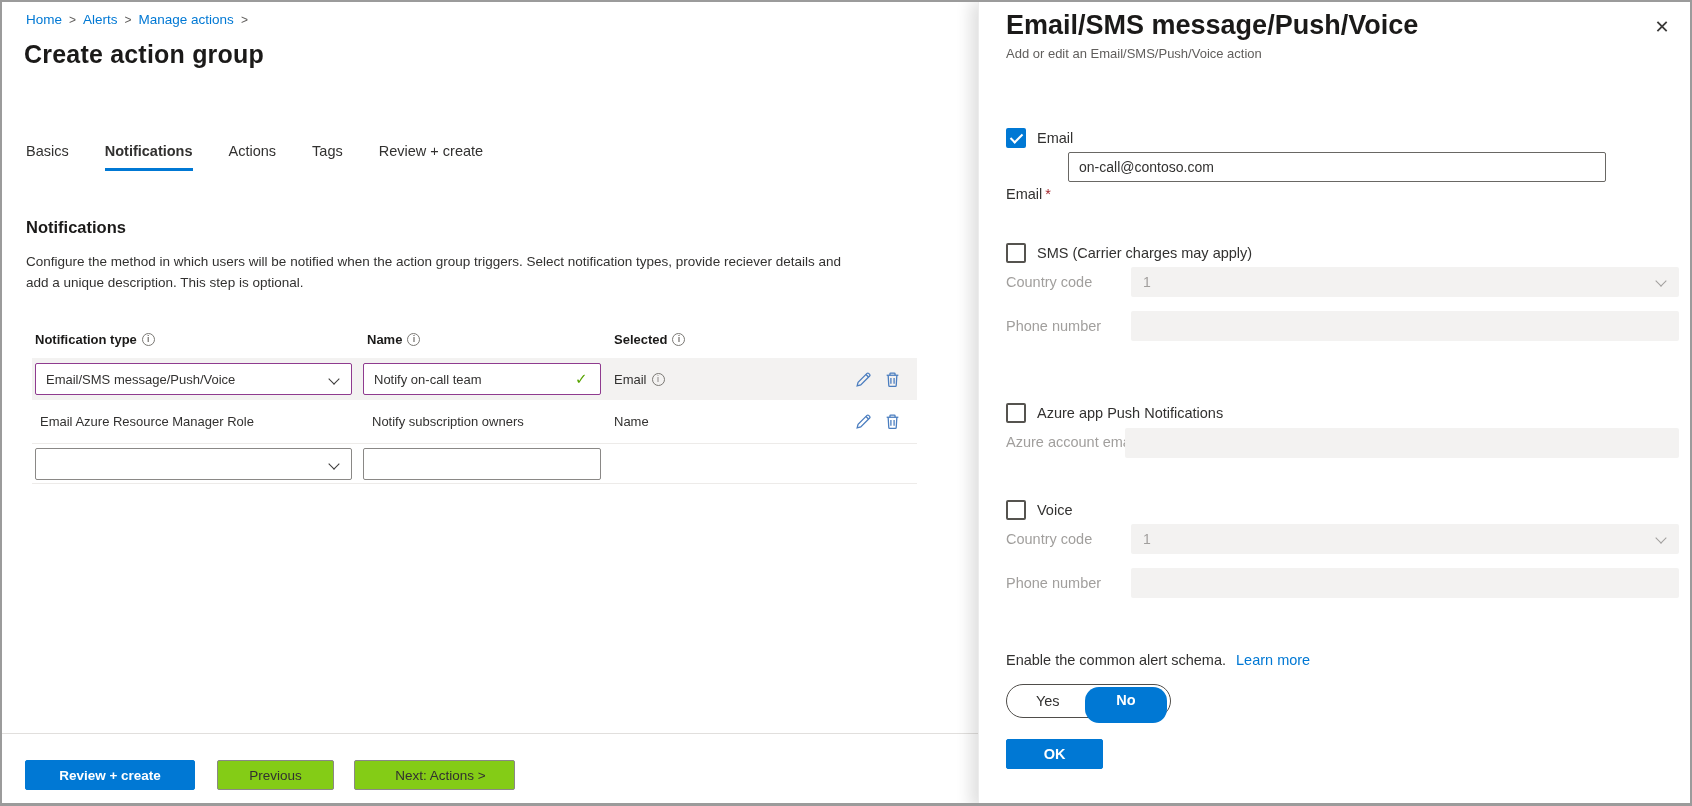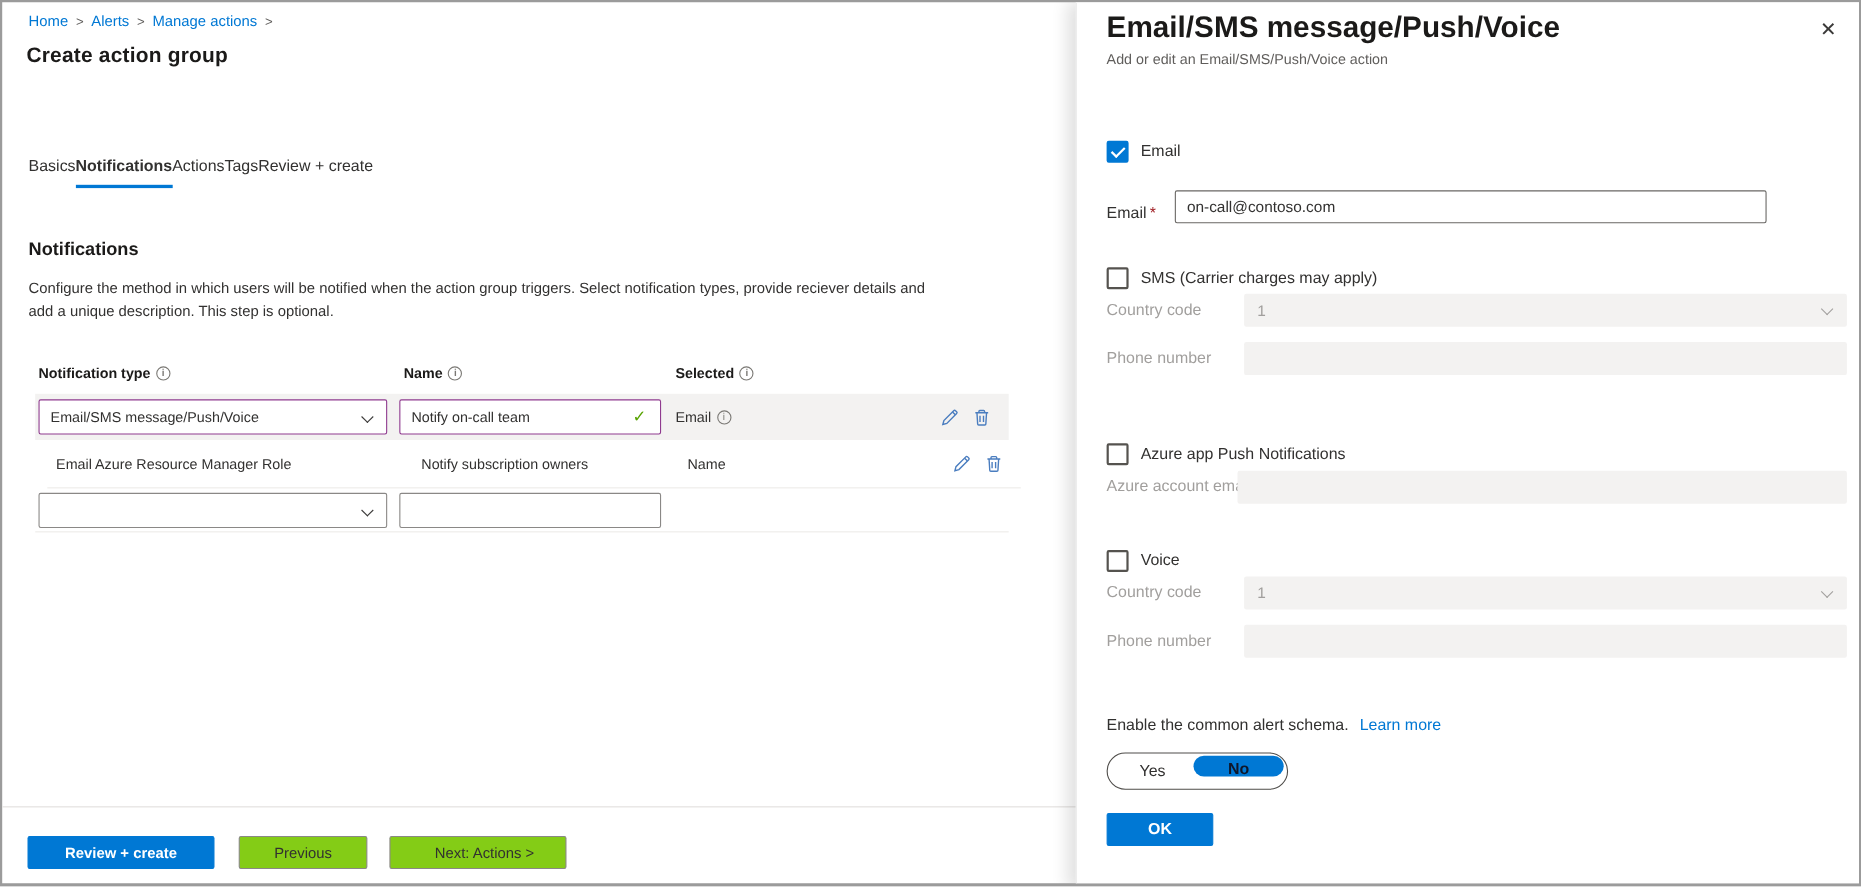--- a/index.html
+++ b/index.html
@@ -11,39 +11,39 @@
   *{box-sizing:border-box;margin:0;padding:0;font-family:"Liberation Sans","DejaVu Sans",sans-serif;}
   html,body{background:#e8e8e8;}
   .screen{position:relative;width:1692px;height:806px;background:#fff;overflow:hidden;
           border:2px solid #9b9b9b;border-bottom-width:3px;}
   .abs{position:absolute;}
 
   
   .breadcrumb{left:24px;top:10px;font-size:13.5px;color:var(--text-secondary);}
   .breadcrumb a{color:var(--link);text-decoration:none;cursor:pointer;}
   .breadcrumb .sep{margin:0 7px;color:var(--text-secondary);font-size:12px;}
-  .page-title{left:22px;top:38px;font-size:19px;font-weight:700;color:#1b1a19;letter-spacing:.2px;}
-  .tabs{left:24px;top:141px;display:flex;}
+  .page-title{left:22px;top:38px;font-size:25px;font-weight:700;color:#1b1a19;letter-spacing:.2px;}
+  .tabs{left:24px;top:141px;display:flex;gap:36px;}
   .tab{font-size:14.5px;color:var(--text);padding-bottom:9px;cursor:pointer;border-bottom:3px solid transparent;}
   .tab.active{font-weight:700;border-bottom-color:var(--accent);}
   .section-heading{left:24px;top:216px;font-size:16.5px;font-weight:700;color:#1b1a19;}
   .section-desc{left:24px;top:250px;width:825px;font-size:13.5px;line-height:1.55;color:var(--text);}
 
   .th-row{left:0;top:330px;width:869px;height:22px;}
   .th{position:absolute;font-size:13px;font-weight:700;color:#1b1a19;display:flex;align-items:center;gap:5px;}
   .th1{left:33px;} .th2{left:365px;} .th3{left:612px;}
 
   .info-icon{display:inline-block;width:13px;height:13px;border:1px solid #7a7874;border-radius:50%;
              position:relative;flex:0 0 auto;}
   .info-icon::after{content:"i";position:absolute;left:0;top:0;width:11px;height:11px;line-height:11px;
              text-align:center;font-size:9px;color:#7a7874;font-style:normal;}
 
   .trow{left:30px;width:885px;}
   .row1{top:356px;height:42px;background:var(--row-highlight);}
-  .row2{top:398px;height:44px;border-bottom:1px solid var(--divider);margin-left:11px;}
+  .row2{top:398px;height:44px;border-bottom:1px solid var(--divider);}
   .row3{top:442px;height:40px;border-bottom:1px solid var(--divider);}
 
   .fake-select{position:absolute;background:#fff;border:1px solid var(--border-gray);border-radius:2px;
                height:32px;display:flex;align-items:center;padding:0 30px 0 10px;font-size:13px;color:var(--text);cursor:pointer;}
   .fake-select .chev{position:absolute;right:13px;top:11px;width:8px;height:8px;
                border-right:1.6px solid #3b3a39;border-bottom:1.6px solid #3b3a39;transform:rotate(45deg);}
   .edited{border-color:var(--edited-border);}
   .row-sel{left:3px;top:5px;width:317px;}
   .row3 .row-sel{top:4px;}
   .row-name{position:absolute;left:331px;top:5px;width:238px;height:32px;border:1px solid var(--edited-border);
@@ -87,22 +87,22 @@
   .dis-field{position:absolute;height:30px;background:var(--disabled-bg);border:none;border-radius:2px;
              font-size:14px;color:var(--disabled-text);display:flex;align-items:center;padding:0 30px 0 12px;}
   .dis-field .chev{position:absolute;right:14px;top:10px;width:8px;height:8px;
              border-right:1.6px solid var(--disabled-text);border-bottom:1.6px solid var(--disabled-text);transform:rotate(45deg);}
 
   .schema-line{left:27px;top:650px;font-size:14.5px;color:var(--text);}
   .schema-line a{color:var(--link);text-decoration:none;margin-left:10px;cursor:pointer;}
   .toggle{left:27px;top:682px;width:165px;height:34px;border:1.5px solid #4f4d4a;border-radius:17px;
           background:#fff;display:flex;align-items:center;position:absolute;cursor:pointer;}
   .toggle .opt{flex:1;text-align:center;font-size:14.5px;color:var(--text);}
-  .toggle .opt.on{position:absolute;right:3px;top:2px;width:82px;height:19px;line-height:27px;
-          background:var(--accent);color:#0f172a;font-weight:700;border-radius:14px;}
+  .toggle .opt.on{position:absolute;right:3px;top:2px;width:82px;height:36px;line-height:27px;
+          background:var(--accent);color:#ffffff;font-weight:700;border-radius:14px;}
   .ok-btn{left:27px;top:737px;width:97px;height:30px;background:var(--accent);border:1px solid var(--accent);
           color:#fff;font-size:14.5px;font-weight:700;border-radius:2px;cursor:pointer;position:absolute;}
 </style>
 </head>
 <body>
 
 <div class="screen">
 
   <nav class="abs breadcrumb">
     <a>Home</a><span class="sep">&gt;</span><a>Alerts</a><span class="sep">&gt;</span><a>Manage actions</a><span class="sep">&gt;</span>
@@ -205,21 +205,21 @@
   <aside class="abs panel">
     <h2 class="abs panel-title">Email/SMS message/Push/Voice</h2>
     <div class="abs panel-sub">Add or edit an Email/SMS/Push/Voice action</div>
     <button class="close-btn"></button>
 
     <div class="checkbox checked abs" style="left:27px;top:126px;"></div>
     <div class="abs cb-label" style="left:58px;top:128px;">Email</div>
     <div class="abs field-label" style="left:27px;top:156px;margin-top:28px;">
       <span>Email</span><span class="req">*</span>
     </div>
-    <input class="text-input" style="left: 89px; top: 150px; width: 538px; margin-top: 21px;" value="on-call@contoso.com">
+    <input class="text-input" style="left: 89px; top: 150px; width: 538px;" value="on-call@contoso.com">
 
     <div class="checkbox unchecked abs" style="left:27px;top:241px;"></div>
     <div class="abs cb-label" style="left:58px;top:243px;">SMS (Carrier charges may apply)</div>
     <div class="abs dis-label" style="left:27px;top:272px;">Country code</div>
     <div class="dis-field" style="left:152px;top:265px;width:548px;">
       <span>1</span>
       <span class="chev"></span>
     </div>
     <div class="abs dis-label" style="left:27px;top:316px;">Phone number</div>
     <div class="dis-field" style="left:152px;top:309px;width:548px;">

